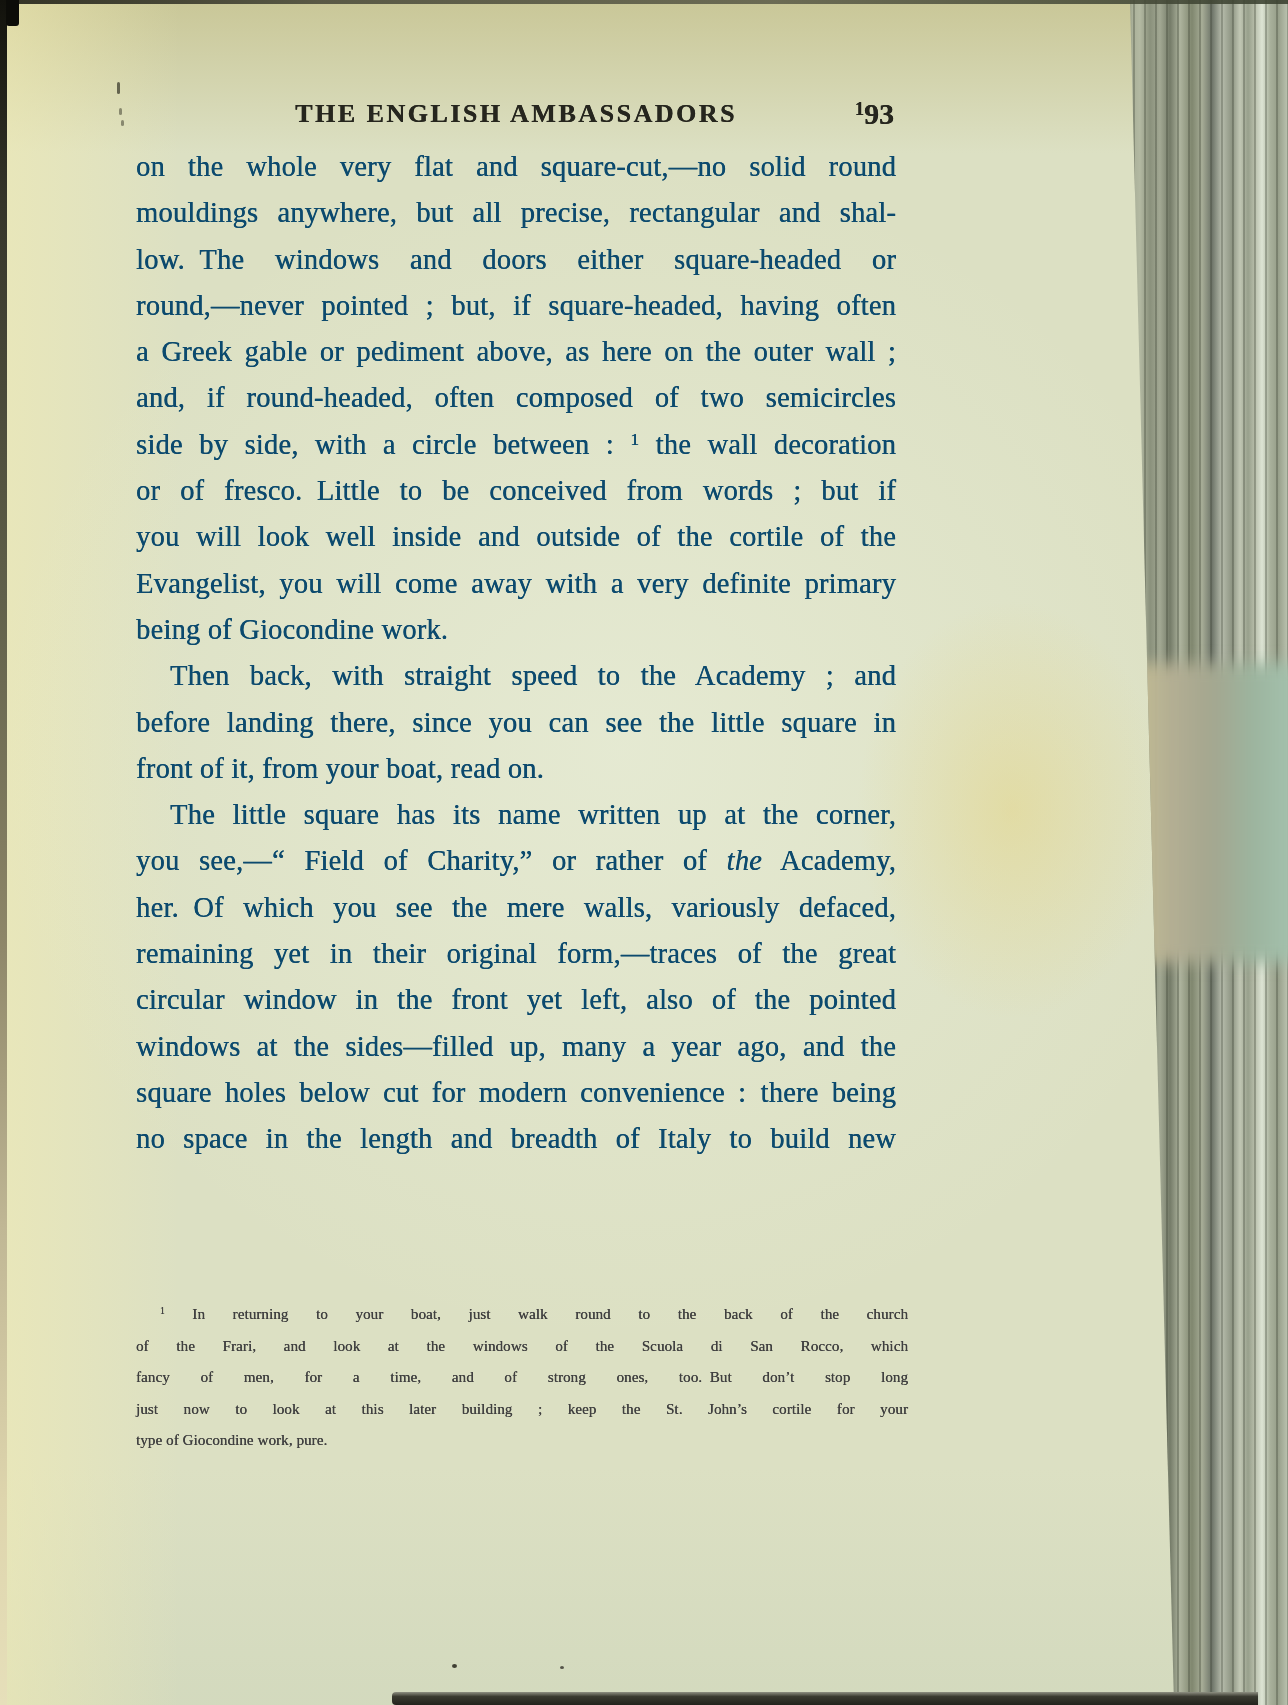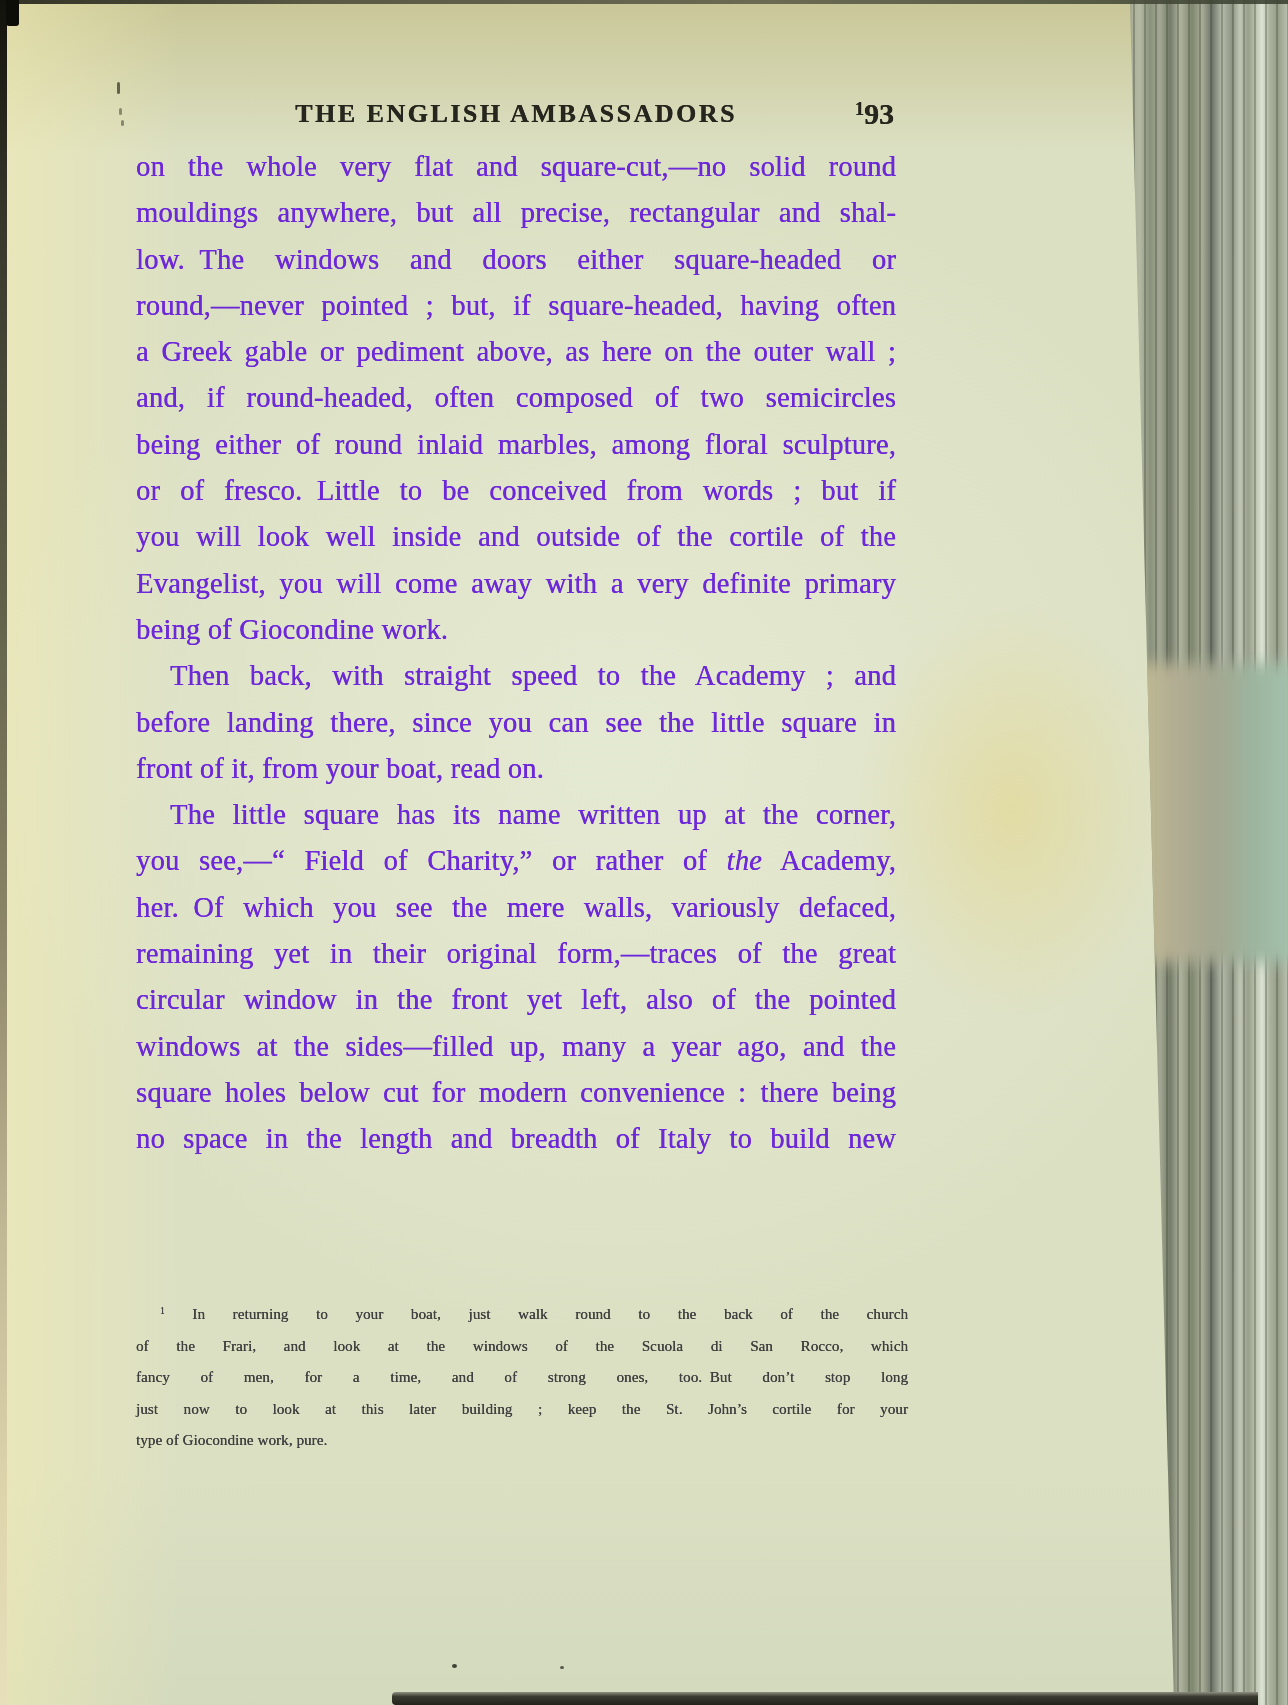--- a/index.html
+++ b/index.html
@@ -10,21 +10,21 @@
       radial-gradient(ellipse 830px 780px at 48% 44%, rgba(236,241,222,0.55), rgba(236,241,222,0) 76%),
       linear-gradient(90deg, rgba(243,236,178,0.55), rgba(243,236,178,0) 14%),
       linear-gradient(180deg, rgba(178,168,98,0.45), rgba(178,168,98,0) 9%),
       linear-gradient(0deg, rgba(198,208,182,0.40), rgba(198,208,182,0) 14%);}
   
   .header{position:absolute;left:136px;top:92px;width:760px;height:44px;color:#26261e;}
   .running-title{text-align:center;font-size:26px;font-weight:700;letter-spacing:2.5px;
                  line-height:44px;text-shadow:0.3px 0 0 currentColor;}
   .page-num{position:absolute;right:2px;top:0;font-size:30px;font-weight:700;line-height:44px;
             text-shadow:0.3px 0 0 currentColor;}
-  .body-text{position:absolute;left:136px;top:144px;width:760px;font-size:28.5px;color:#6d28d9;
+  .body-text{position:absolute;left:136px;top:144px;width:760px;font-size:28.5px;color:#0c4a6e;
              letter-spacing:0.2px;text-shadow:0.35px 0 0 currentColor;}
   .body-text .line{height:46.3px;line-height:46.3px;}
   .footnote{position:absolute;left:136px;top:1299px;width:772px;font-size:15px;color:#404040;
             letter-spacing:0.1px;text-shadow:0.25px 0 0 currentColor;}
   .footnote .line{height:31.6px;line-height:31.6px;}
   .line{text-align:justify;text-align-last:justify;}
   .line.last{text-align-last:left;}
   .body-text .line.ind{padding-left:34px;}
   .footnote .line.ind{padding-left:24px;}
   .it{font-style:italic;}
@@ -71,21 +71,21 @@
     <div class="page-num"><span class="sup">1</span><span>93</span></div>
   </div>
 
   <div class="body-text">
       <div class="line"><span>on the whole very flat and square-cut,—no solid round</span></div>
       <div class="line"><span>mouldings anywhere, but all precise, rectangular and shal-</span></div>
       <div class="line"><span>low. The windows and doors either square-headed or</span></div>
       <div class="line"><span>round,—never pointed ; but, if square-headed, having often</span></div>
       <div class="line"><span>a Greek gable or pediment above, as here on the outer wall ;</span></div>
       <div class="line"><span>and, if round-headed, often composed of two semicircles</span></div>
-      <div class="line"><span>being either of round inlaid marbles, among floral sculpture,</span></div>
+      <div class="line"><span>side by side, with a circle between : </span><span class="sup">1</span><span> the wall decoration</span></div>
       <div class="line"><span>or of fresco. Little to be conceived from words ; but if</span></div>
       <div class="line"><span>you will look well inside and outside of the cortile of the</span></div>
       <div class="line"><span>Evangelist, you will come away with a very definite primary</span></div>
       <div class="line last"><span>being of Giocondine work.</span></div>
       <div class="line ind"><span>Then back, with straight speed to the Academy ; and</span></div>
       <div class="line"><span>before landing there, since you can see the little square in</span></div>
       <div class="line last"><span>front of it, from your boat, read on.</span></div>
       <div class="line ind"><span>The little square has its name written up at the corner,</span></div>
       <div class="line"><span>you see,—“ Field of Charity,” or rather of </span><span class="it">the</span><span> Academy,</span></div>
       <div class="line"><span>her. Of which you see the mere walls, variously defaced,</span></div>

